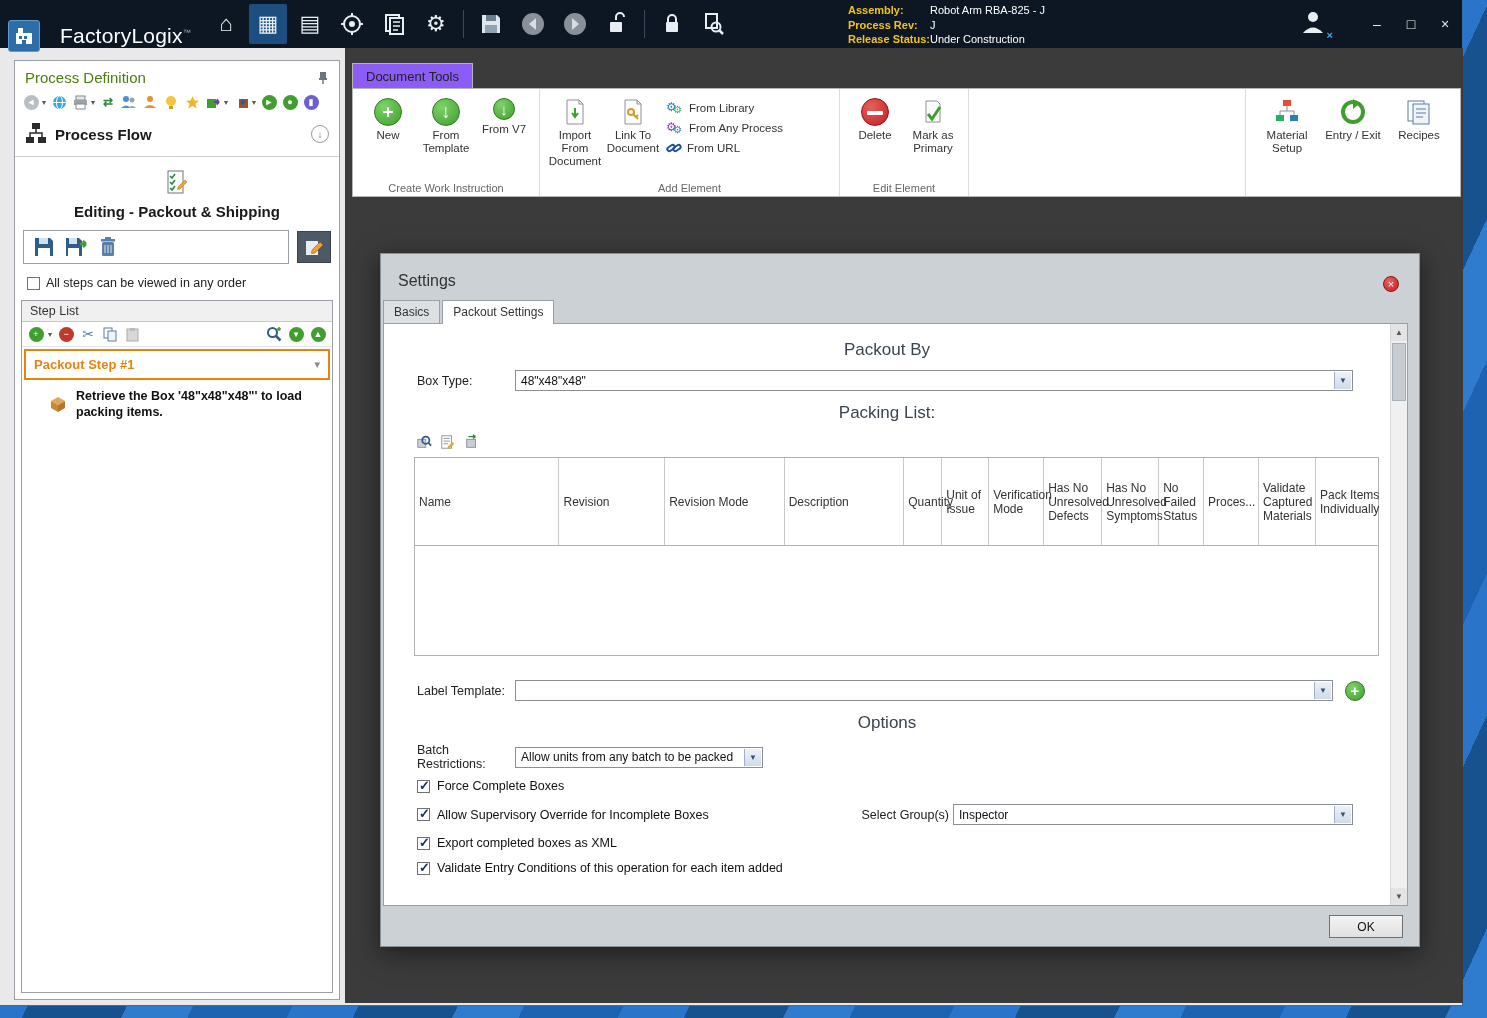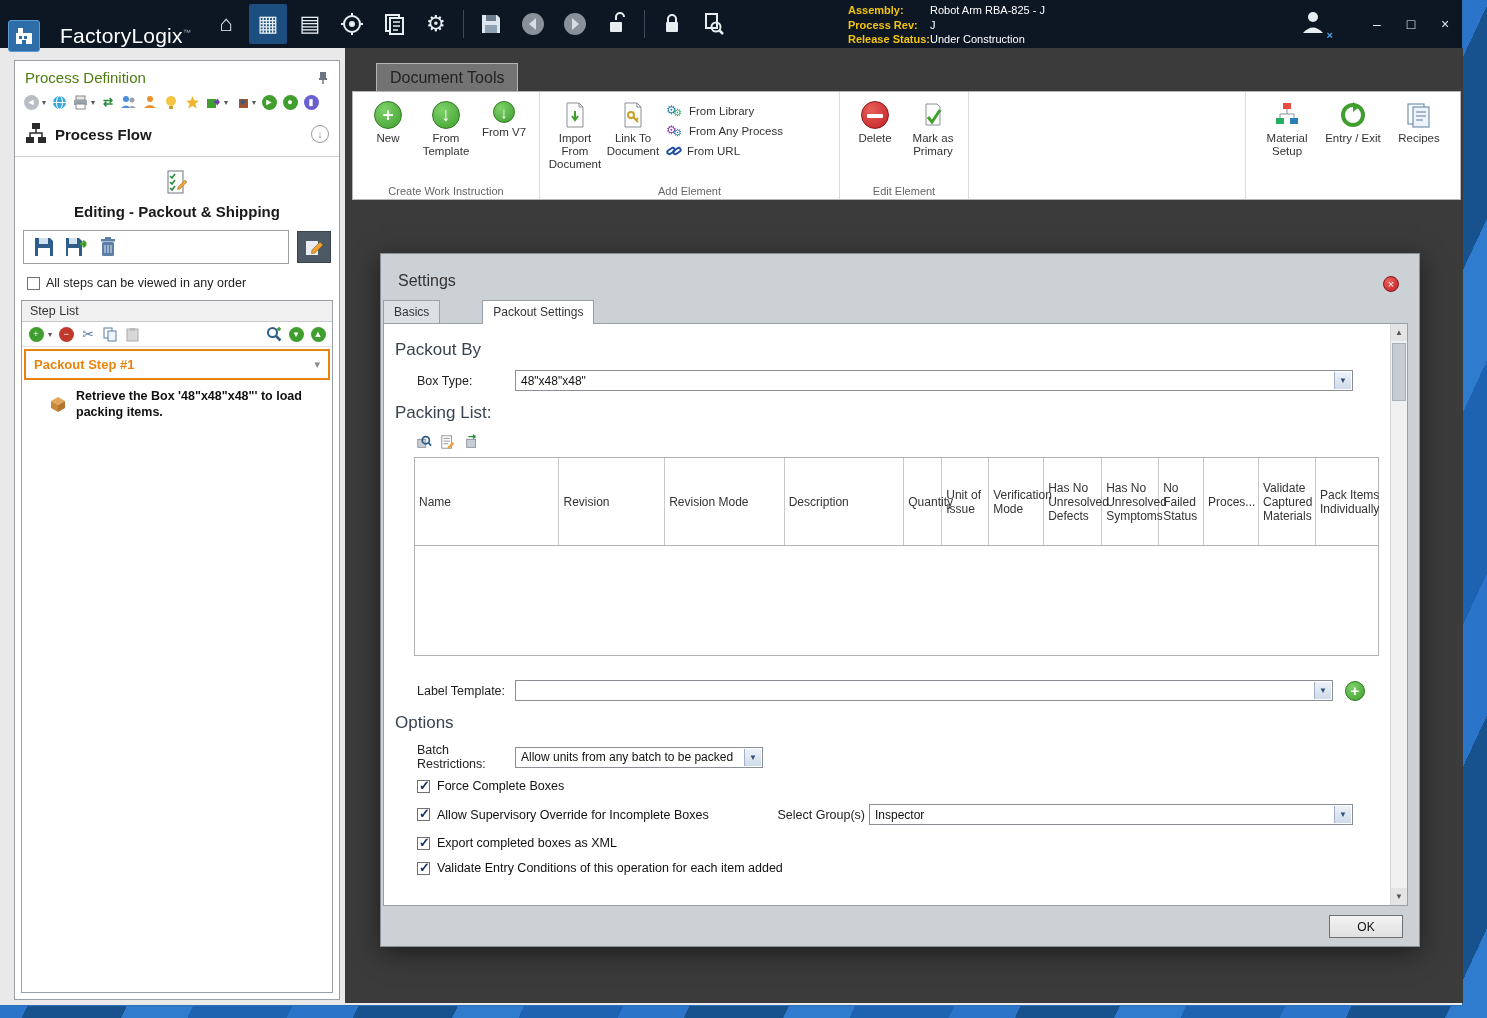--- a/index.html
+++ b/index.html
@@ -69,22 +69,22 @@
   .sl-step .step-name { color: #e8830e; font-weight: bold; font-size: 13px; flex: 1; }
   .sl-step .chev { color: #888; font-size: 11px; }
   .sl-desc { display: flex; gap: 8px; padding: 6px 10px 6px 26px; }
   .sl-desc .desc-text { font-size: 12.5px; font-weight: bold; color: #111; line-height: 16px; }
 
   
   .main { position: absolute; left: 345px; top: 48px; width: 1118px; height: 955px; background: #3b3b3b; }
 
   
   .ribbon { position: absolute; left: 7px; top: 15px; right: 2px; height: 134px; }
-  .rib-tab { display: inline-block; background: #737373; border: 1px solid #b4b4b4; border-bottom: none;
-    font-size: 16px; color: #222; padding: 5px 13px 4px 13px; margin-left: 24px; cursor: pointer; }
+  .rib-tab { display: inline-block; background: #8b5cf6; border: 1px solid #b4b4b4; border-bottom: none;
+    font-size: 13px; color: #222; padding: 5px 13px 4px 13px; margin-left: 0; cursor: pointer; }
   .rib-body { background: #fff; border: 1px solid #b4b4b4; height: 109px; display: flex; align-items: stretch; }
   .rib-group { position: relative; display: flex; align-items: flex-start; padding: 5px 6px 16px 6px;
     border-right: 1px solid #dcdcdc; }
   .rib-group-label { position: absolute; bottom: 2px; left: 0; right: 0; text-align: center; font-size: 11px; color: #666; }
   .rib-btn { width: 58px; display: flex; flex-direction: column; align-items: center; gap: 3px; padding-top: 4px;
     cursor: pointer; }
   .rib-btn .rlabel { font-size: 11.5px; color: #333; text-align: center; line-height: 13px; }
   .green-circle { width: 28px; height: 28px; border-radius: 50%; background: radial-gradient(circle at 35% 30%, #7ed26a, #3f9e2e);
     border: 1px solid #2f7a1f; color: #fff; font-size: 19px; font-weight: bold; display: flex; align-items: center; justify-content: center; }
   .green-circle.small { width: 22px; height: 22px; font-size: 15px; }
@@ -99,39 +99,39 @@
   .rib-right { margin-left: auto; display: flex; border-left: 1px solid #dcdcdc; padding: 5px 8px; }
   .rib-right .rib-btn { width: 66px; }
 
   
   .dialog { position: absolute; left: 35px; top: 205px; width: 1040px; height: 694px; background: #ccd1d5;
     border: 1px solid #8a9097; box-shadow: 0 6px 24px rgba(0,0,0,.5); }
   .dlg-title { position: absolute; left: 17px; top: 18px; font-size: 16px; color: #333; }
   .dlg-close { position: absolute; top: 22px; right: 20px; width: 16px; height: 16px; border-radius: 50%;
     background: radial-gradient(circle at 35% 30%, #e8605a, #c01f24); border: 1px solid #8e1418; color: #fff;
     font-size: 11px; display: flex; align-items: center; justify-content: center; cursor: pointer; }
-  .dlg-tabs { position: absolute; left: 2px; top: 46px; display: flex; gap: 40px; }
+  .dlg-tabs { position: absolute; left: 2px; top: 46px; display: flex; }
   .dtab { font-size: 12px; color: #333; background: #dde0e3; border: 1px solid #9aa0a6; border-bottom: none;
     padding: 4px 10px; margin-right: 2px; cursor: pointer; }
   .dtab.active { background: #fff; position: relative; z-index: 3; padding-bottom: 5px; }
   .dlg-content { position: absolute; left: 2px; top: 69px; width: 1025px; height: 583px; background: #fff;
     border: 1px solid #9aa0a6; z-index: 2; overflow: hidden; }
   .content-inner { padding: 8px 40px 8px 0; }
-  .dlg-content h2 { font-size: 17px; font-weight: normal; color: #3a4450; margin: 8px 0 10px 11px; }
+  .dlg-content h2 { font-size: 17px; font-weight: normal; color: #3a4450; margin: 8px 0 10px 23px; text-align: center; }
   .form-row { display: flex; align-items: center; margin: 0 0 12px 33px; }
   .form-row label { font-size: 12.5px; color: #222; width: 98px; flex: none; }
   .dd { background: #fff; border: 1px solid #8a8f96; height: 21px; position: relative; display: flex;
     align-items: center; padding: 0 20px 0 5px; font-size: 12px; color: #111; cursor: pointer; }
   .dd .dd-arrow { position: absolute; right: 1px; top: 1px; bottom: 1px; width: 17px;
     background: linear-gradient(#eef2f8, #cfdaea); border-left: 1px solid #9fb0c8; color: #33527a; font-size: 8px;
     display: flex; align-items: center; justify-content: center; }
   .dd.boxtype { flex: 1; margin-right: 14px; }
   .dd.labeltpl { width: 818px; }
   .dd.batch { width: 248px; }
-  .dd.groups { width: 484px; }
+  .dd.groups { width: 400px; }
   .pl-toolbar { display: flex; gap: 6px; margin: 0 0 6px 31px; }
   .pl-tool { width: 18px; height: 18px; display: flex; align-items: center; justify-content: center; cursor: pointer;
     border: 1px solid transparent; }
   .pl-table { margin-left: 30px; width: 965px; border: 1px solid #b2b2b2; }
   .pl-head { display: flex; height: 88px; border-bottom: 1px solid #b2b2b2; }
   .pl-th { font-size: 12px; color: #333; padding: 2px 4px; border-right: 1px solid #c9c9c9;
     display: flex; align-items: center; line-height: 14px; }
   .pl-th:last-child { border-right: none; }
   .pl-body { height: 109px; background: #fff; }
   .c0{width:145px}.c1{width:106px}.c2{width:120px}.c3{width:120px}.c4{width:38px}.c5{width:47px}

